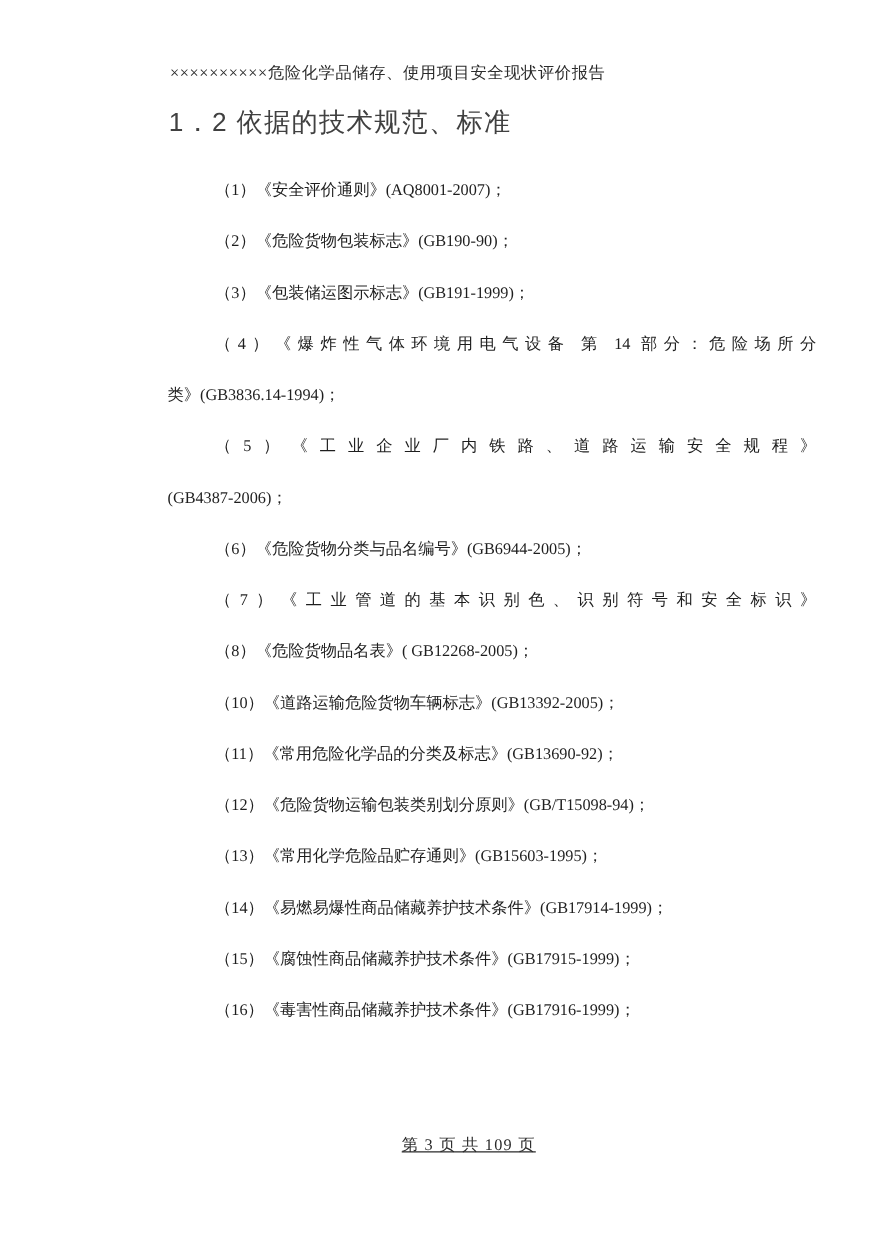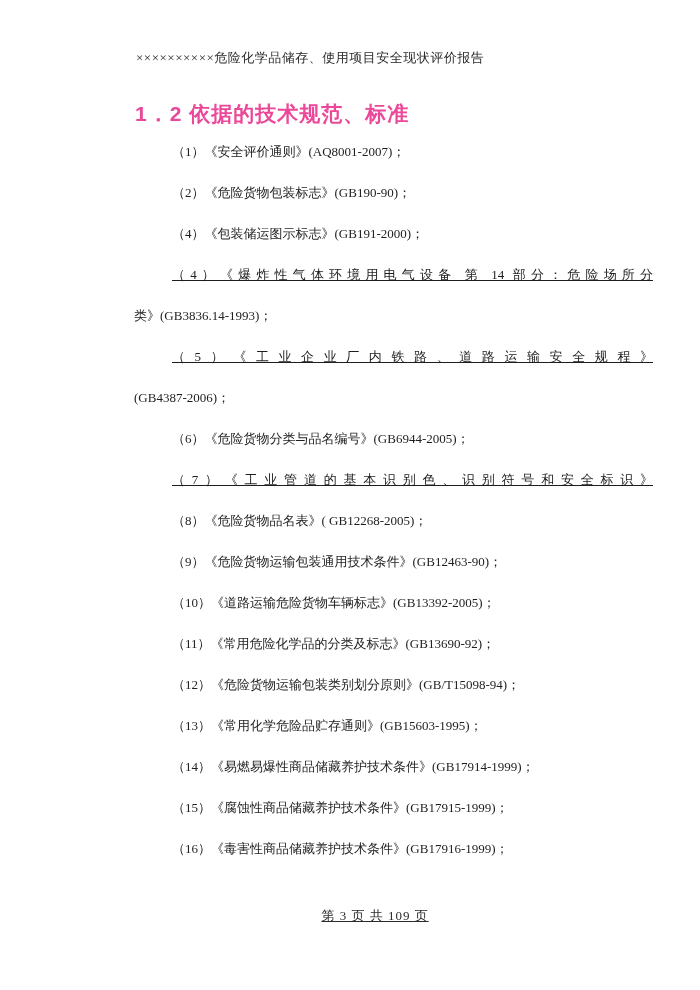--- a/index.html
+++ b/index.html
@@ -21,28 +21,28 @@
     position: absolute;
     top: 49px;
     left: 103px;
     font-size: 13px;
     letter-spacing: 0.5px;
     color: #2b2b2b;
     white-space: nowrap;
   }
   .doc-title {
     position: absolute;
-    top: 100px;
+    top: 84px;
     left: 102px;
     margin: 0;
     font-family: "Liberation Sans", "DejaVu Sans", sans-serif;
-    font-weight: 700;
+    font-weight: 400;
     font-size: 21px;
     letter-spacing: 1px;
-    color: #ec4899;
+    color: #404040;
     white-space: nowrap;
   }
   .doc-body {
     position: absolute;
     top: 131px;
     left: 101px;
     width: 519px;
     font-size: 13px;
     line-height: 41px;
   }
@@ -52,21 +52,20 @@
     text-align: left;
     white-space: nowrap;
   }
   .line.indent {
     text-indent: 38px;
   }
   .line.stretch {
     white-space: normal;
     text-align: justify;
     text-align-last: justify;
-    text-decoration: underline;
   }
   .doc-footer {
     position: absolute;
     top: 907px;
     left: 0;
     width: 684px;
     text-align: center;
     font-size: 13px;
     letter-spacing: 1px;
     color: #2b2b2b;
@@ -77,29 +76,28 @@
 <body>
 
 <div class="page">
   <div class="doc-header">××××××××××危险化学品储存、使用项目安全现状评价报告</div>
 
   <h1 class="doc-title">1．2  依据的技术规范、标准</h1>
 
   <div class="doc-body">
       <div class="line indent">（1）《安全评价通则》(AQ8001-2007)；</div>
       <div class="line indent">（2）《危险货物包装标志》(GB190-90)；</div>
-      <div class="line indent">（4）《包装储运图示标志》(GB191-2000)；</div>
+      <div class="line indent">（3）《包装储运图示标志》(GB191-1999)；</div>
       <div class="line indent stretch">（4）《爆炸性气体环境用电气设备 第 14 部分：危险场所分</div>
-      <div class="line">类》(GB3836.14-1993)；</div>
+      <div class="line">类》(GB3836.14-1994)；</div>
       <div class="line indent stretch">（5）《工业企业厂内铁路、道路运输安全规程》</div>
       <div class="line">(GB4387-2006)；</div>
       <div class="line indent">（6）《危险货物分类与品名编号》(GB6944-2005)；</div>
       <div class="line indent stretch">（7）《工业管道的基本识别色、识别符号和安全标识》</div>
       <div class="line indent">（8）《危险货物品名表》( GB12268-2005)；</div>
-      <div class="line indent">（9）《危险货物运输包装通用技术条件》(GB12463-90)；</div>
       <div class="line indent">（10）《道路运输危险货物车辆标志》(GB13392-2005)；</div>
       <div class="line indent">（11）《常用危险化学品的分类及标志》(GB13690-92)；</div>
       <div class="line indent">（12）《危险货物运输包装类别划分原则》(GB/T15098-94)；</div>
       <div class="line indent">（13）《常用化学危险品贮存通则》(GB15603-1995)；</div>
       <div class="line indent">（14）《易燃易爆性商品储藏养护技术条件》(GB17914-1999)；</div>
       <div class="line indent">（15）《腐蚀性商品储藏养护技术条件》(GB17915-1999)；</div>
       <div class="line indent">（16）《毒害性商品储藏养护技术条件》(GB17916-1999)；</div>
     </div>
 
   <div class="doc-footer">第 3 页 共 109 页</div>

